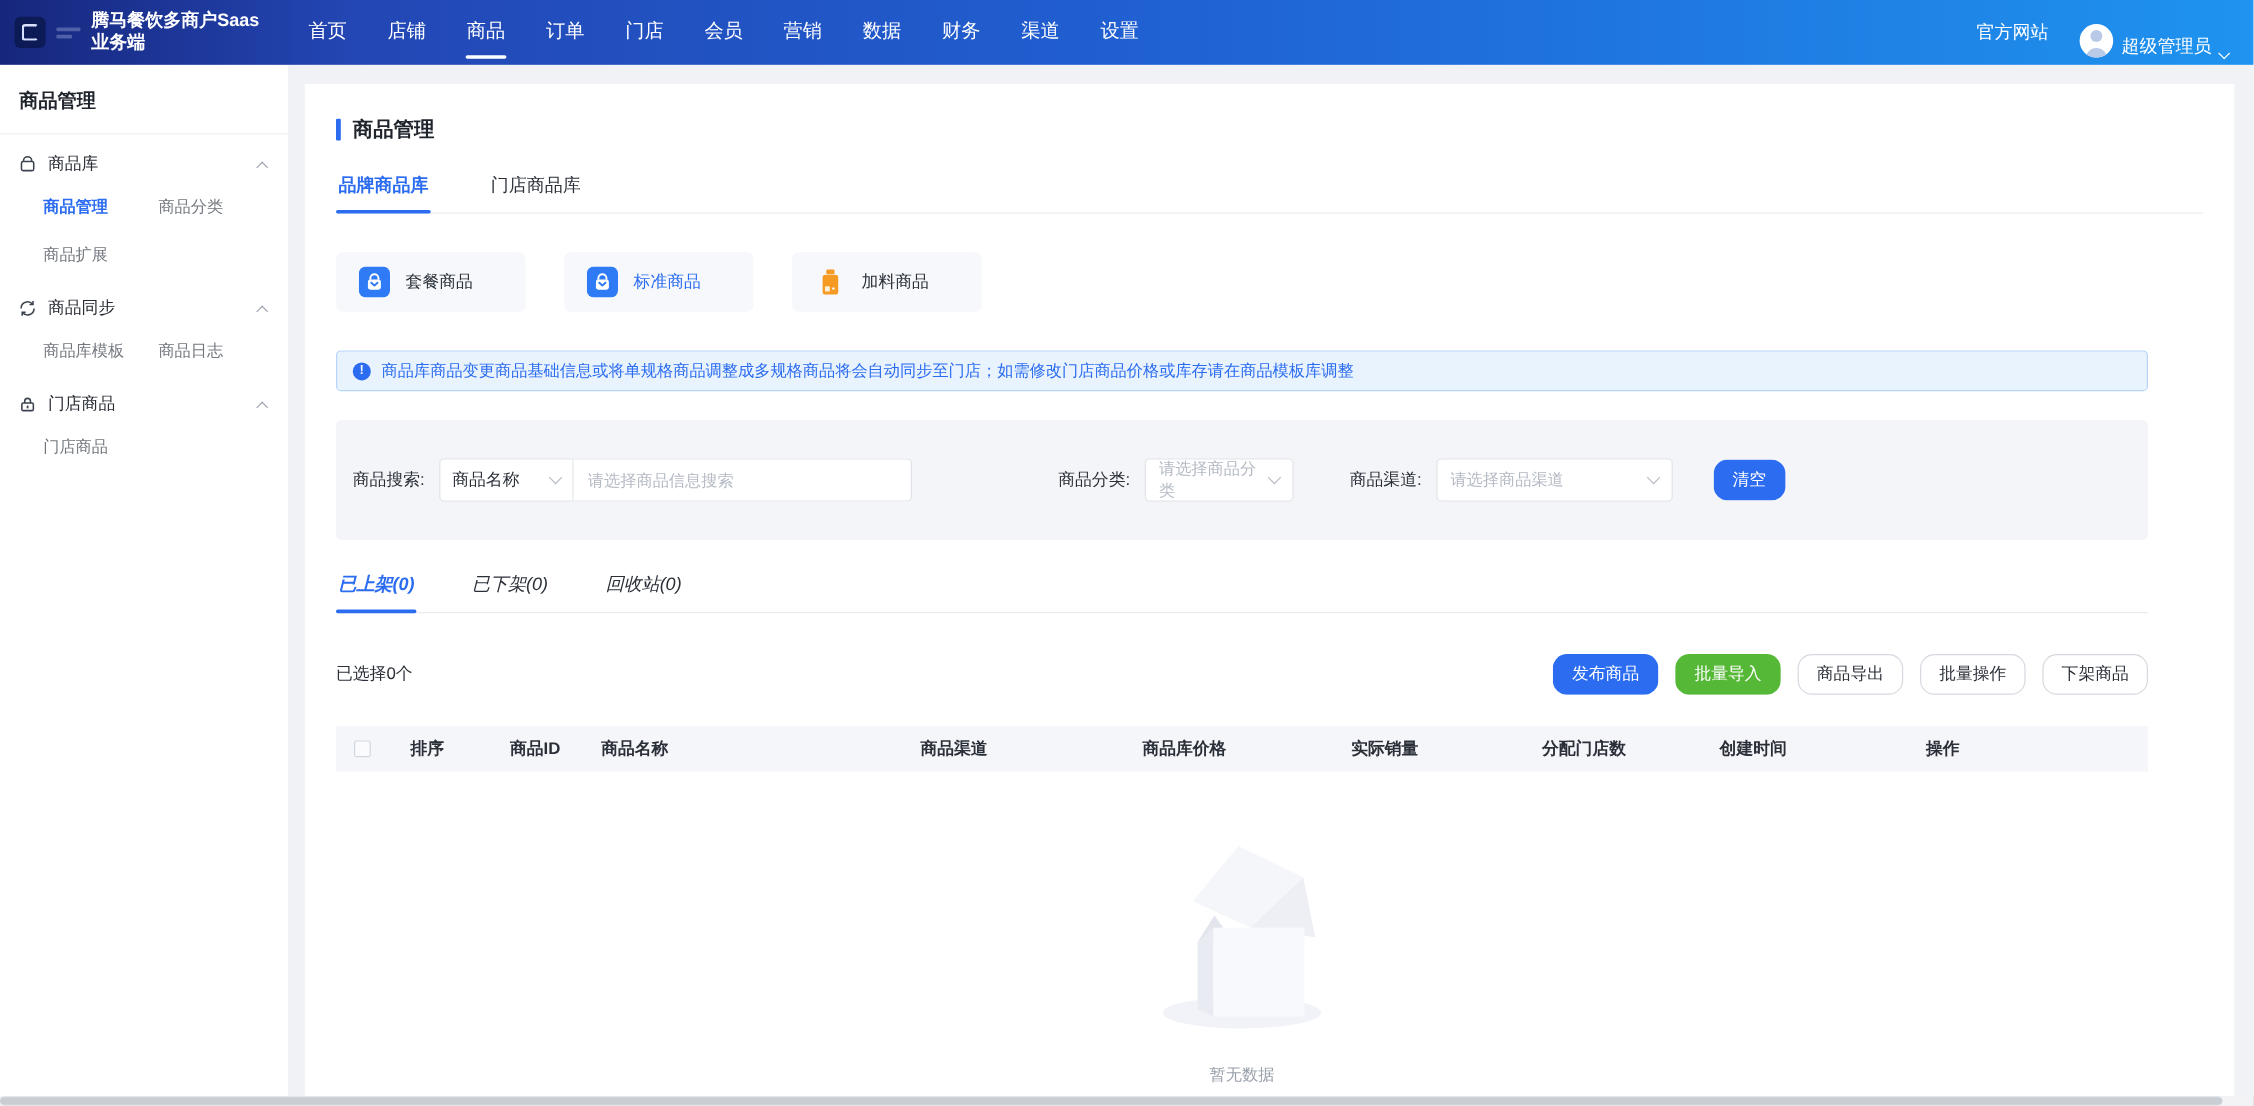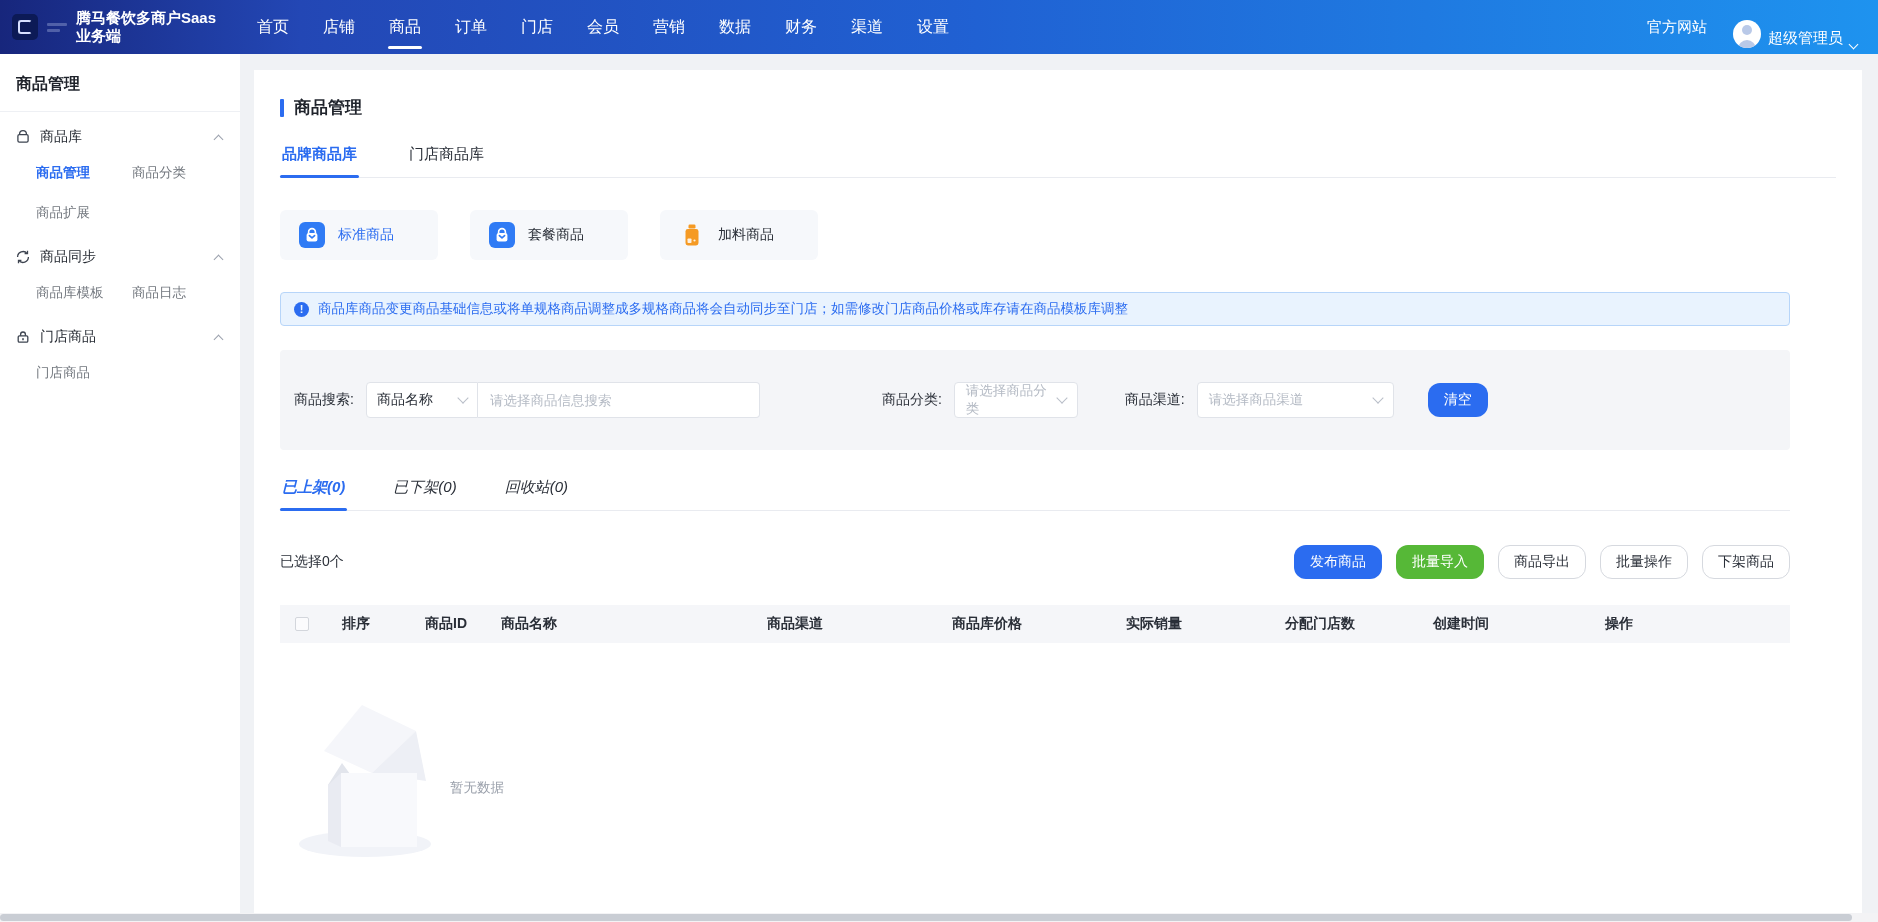--- a/index.html
+++ b/index.html
@@ -80,21 +80,21 @@
   .toolbar-buttons { margin-left:auto; display:flex; gap:14px; }
 
   .table-header { margin-top:26px; width:1510px; height:38px; background:#f5f6f9; display:flex; align-items:center; font-size:14px; font-weight:700; color:#2a2f38; }
   .th { flex:none; }
   .th-check { width:62px; display:flex; align-items:center; }
   .checkbox { width:14px; height:14px; border:1px solid #d3d6dc; border-radius:2px; background:#fbfbfd; margin-left:15px; cursor:pointer; }
   .th-sort { width:83px; } .th-id { width:76px; } .th-name { width:266px; }
   .th-channel { width:185px; } .th-price { width:174px; } .th-sales { width:159px; }
   .th-stores { width:148px; } .th-created { width:172px; } .th-ops { flex:1; }
 
-  .empty { width:1510px; display:flex; flex-direction:row; align-items:center; margin-top:46px;text-align:center; }
+  .empty { width:1510px; display:flex; flex-direction:column; align-items:center; margin-top:46px;text-align:center; }
   .empty-text { margin-top:26px; font-size:13.5px; color:#9aa0ab; }
 
   .hscrollbar { position:fixed; left:0; right:0; bottom:0; height:9px; background:#f3f3f5; z-index:20; }
   .hscroll-thumb { position:absolute; left:0; top:1px; height:7px; width:1852px; background:#c9cdd4; border-radius:4px; cursor:pointer; }
 </style>
 </head>
 <body>
 
 <div class="topbar">
   <div class="logo">
@@ -185,40 +185,40 @@
       <span class="title-bar"></span>
       <span>商品管理</span>
     </div>
 
     <div class="lib-tabs">
       <span class="lib-tab active">品牌商品库</span>
       <span class="lib-tab">门店商品库</span>
     </div>
 
     <div class="type-cards">
+      <div class="type-card">
+        <svg width="26" height="26" viewBox="0 0 26 26">
+          <rect width="26" height="26" rx="6" fill="#2f7bf5"></rect>
+          <path d="M9.6 11.2 V10 a3.4 3.4 0 0 1 6.8 0 v1.2" fill="none" stroke="#fff" stroke-width="1.6"></path>
+          <rect x="7.6" y="11" width="10.8" height="8.4" rx="2" fill="#fff"></rect>
+          <path d="M10.4 13.6 l2.6 2.3 2.6-2.3" fill="none" stroke="#2f7bf5" stroke-width="1.6" stroke-linecap="round" stroke-linejoin="round"></path>
+        </svg>
+        <span class="type-label">套餐商品</span>
+      </div>
       <div class="type-card first">
         <svg width="26" height="26" viewBox="0 0 26 26">
           <rect width="26" height="26" rx="6" fill="#2f7bf5"></rect>
           <path d="M9.6 11.2 V10 a3.4 3.4 0 0 1 6.8 0 v1.2" fill="none" stroke="#fff" stroke-width="1.6"></path>
           <rect x="7.6" y="11" width="10.8" height="8.4" rx="2" fill="#fff"></rect>
           <path d="M10.4 13.6 l2.6 2.3 2.6-2.3" fill="none" stroke="#2f7bf5" stroke-width="1.6" stroke-linecap="round" stroke-linejoin="round"></path>
         </svg>
         <span class="type-label">标准商品</span>
       </div>
       <div class="type-card">
         <svg width="26" height="26" viewBox="0 0 26 26">
-          <rect width="26" height="26" rx="6" fill="#2f7bf5"></rect>
-          <path d="M9.6 11.2 V10 a3.4 3.4 0 0 1 6.8 0 v1.2" fill="none" stroke="#fff" stroke-width="1.6"></path>
-          <rect x="7.6" y="11" width="10.8" height="8.4" rx="2" fill="#fff"></rect>
-          <path d="M10.4 13.6 l2.6 2.3 2.6-2.3" fill="none" stroke="#2f7bf5" stroke-width="1.6" stroke-linecap="round" stroke-linejoin="round"></path>
-        </svg>
-        <span class="type-label">套餐商品</span>
-      </div>
-      <div class="type-card">
-        <svg width="26" height="26" viewBox="0 0 26 26">
           <rect x="9.5" y="2.5" width="7" height="4" rx="1.2" fill="#f59a23"></rect>
           <rect x="6.5" y="7" width="13" height="16.5" rx="2.4" fill="#f59a23"></rect>
           <rect x="8.5" y="16.5" width="4" height="4.5" rx="0.8" fill="#fff" opacity="0.85"></rect>
           <circle cx="15.5" cy="18.5" r="1.1" fill="#fff" opacity="0.85"></circle>
         </svg>
         <span class="type-label">加料商品</span>
       </div>
     </div>
 
     <div class="notice">

